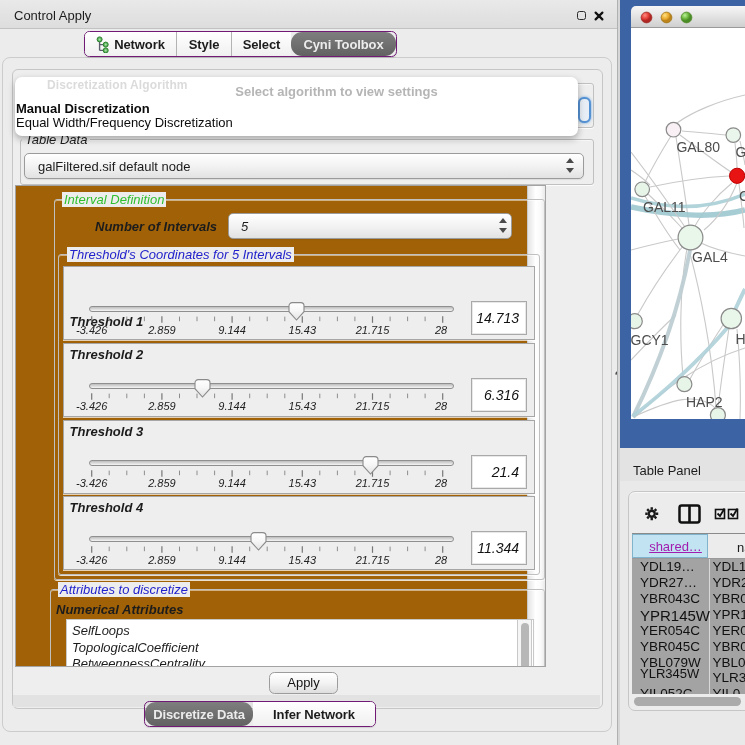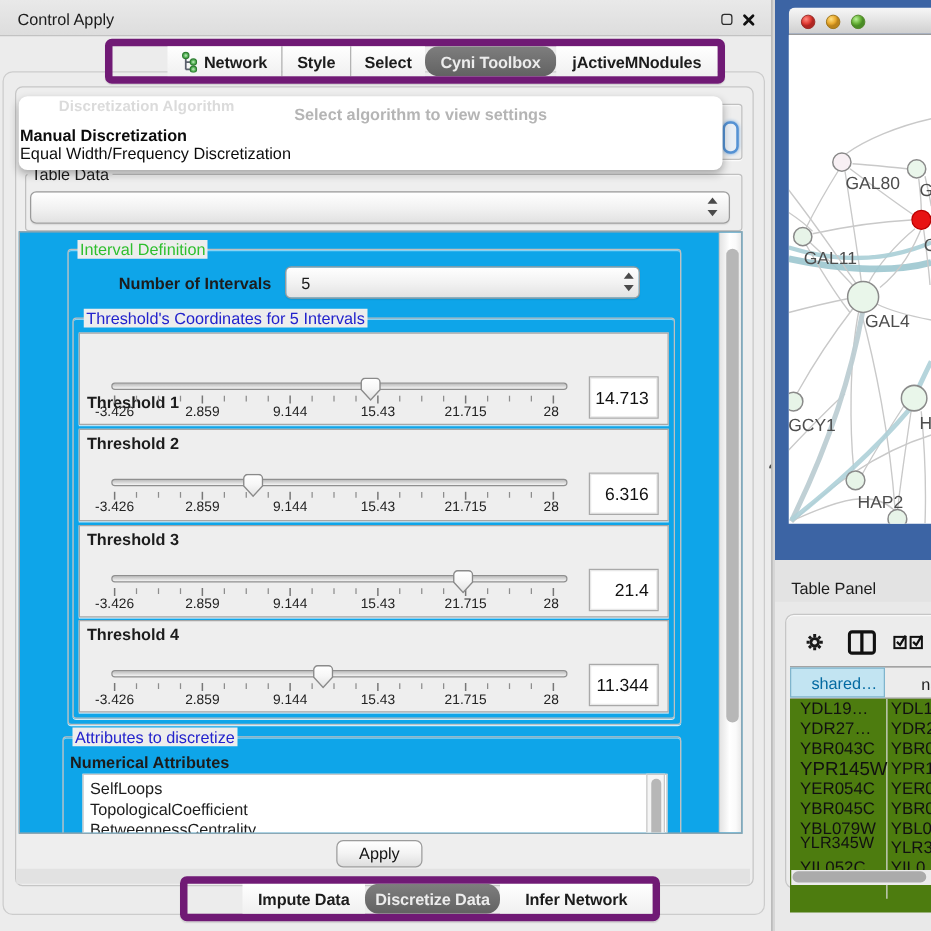--- a/index.html
+++ b/index.html
@@ -10,22 +10,22 @@
   .etched{border:1px solid #c0c0c0;border-radius:3px;box-shadow:inset 0 1px 0 rgba(255,255,255,.5),0 1px 0 rgba(255,255,255,.8);}
   .combo{border:1px solid #9b9b9b;border-radius:5px;
          background:linear-gradient(#ffffff,#f1f1f1 55%,#e2e2e2);
          box-shadow:0 1px 1px rgba(0,0,0,.08);}
   .tbox{border:1px solid #a6a6a6;background:#eeeeee;box-shadow:0 1px 0 rgba(255,255,255,.7);}
   .vbox{border:1px solid #a9a9a9;background:#ffffff;box-shadow:inset 0 0 0 1px #e8e8e8;}
   .ticklbl{position:absolute;font-size:11px;color:#222;transform:translateX(-50%);white-space:nowrap;}
   .seg{height:24px;display:flex;align-items:center;justify-content:center;
        font-size:13px;font-weight:bold;letter-spacing:-0.1px;color:#1c1c1c;background:linear-gradient(#ffffff,#f0f0f0);box-sizing:border-box;}
   .seg.dark{background:linear-gradient(#7e7e7e,#626262);color:#ececec;border-radius:11px;}
-  .tabstrip{display:flex;border:6px solid #701a75;border-radius:5.5px;overflow:hidden;
-            box-shadow:0 1px 1px rgba(0,0,0,.12);padding-left:44px;}
+  .tabstrip{display:flex;border:1px solid #701a75;border-radius:5.5px;overflow:hidden;
+            box-shadow:0 1px 1px rgba(0,0,0,.12);}
 </style>
 </head>
 <body>
 
 <div class="abs" id="leftpanel" style="left:0;top:0;width:617px;height:745px;background:#ececec;">
 
   <div class="abs" style="left:0;top:0;width:617px;height:28px;background:linear-gradient(#e9e9e9,#dddddd);border-bottom:1px solid #c2c2c2;"></div>
   <div class="abs lbl13" style="left:14px;top:8px;">Control Apply</div>
   <div class="abs" style="left:577px;top:11px;width:9px;height:9px;border:1.5px solid #2b2b2b;border-radius:2.5px;box-sizing:border-box;"></div>
   <svg class="abs" style="left:594px;top:11px;" width="10" height="10" viewBox="0 0 10 10">
@@ -44,32 +44,32 @@
         <circle cx="3.6" cy="3.4" r="1" fill="#a8dca8"></circle>
         <circle cx="9.7" cy="8.6" r="2.5" fill="#5cb85c" stroke="#2e7d32" stroke-width="1"></circle>
         <circle cx="9.7" cy="8.6" r="1" fill="#a8dca8"></circle>
         <circle cx="9.7" cy="14.4" r="2.5" fill="#5cb85c" stroke="#2e7d32" stroke-width="1"></circle>
         <circle cx="9.7" cy="14.4" r="1" fill="#a8dca8"></circle>
       </svg>
       Network</div>
     <div class="seg" style="width:55px;border-left:1px solid #b3b3b3;">Style</div>
     <div class="seg" style="width:60px;border-left:1px solid #b3b3b3;">Select</div>
     <div class="seg dark" style="width:105px;">Cyni Toolbox</div>
-    <div class="seg" style="width:129px;">jActiveMNodules</div>
   </div>
 
   <div class="abs etched" style="left:20px;top:139px;width:572px;height:44px;"></div>
-  <div class="abs lbl13" style="left:22px;top:132px;background:#eeeeee;padding:0 3px;">Table Data</div>
+  <div class="abs lbl13" style="left:22px;top:132px;background:#eeeeee;padding:0 3px;font-style:italic;">Table Data</div>
   <div class="abs combo" style="left:24px;top:153px;width:558px;height:24px;"></div>
+  <div class="abs lbl13" style="left:38px;top:159px;">galFiltered.sif default node</div>
   <svg class="abs" style="left:563px;top:157px;" width="14" height="17" viewBox="0 0 14 17">
     <path d="M7 1 L11 6 L3 6 Z" fill="#4a4a4a"></path>
     <path d="M7 16 L11 11 L3 11 Z" fill="#4a4a4a"></path>
   </svg>
 
-  <div class="abs" id="scrollpane" style="left:15px;top:185px;width:579px;height:482px;border:1px solid #a3a3a3;background:#0ea5e9;box-sizing:border-box;overflow:hidden;">
+  <div class="abs" id="scrollpane" style="left:15px;top:185px;width:531px;height:482px;border:1px solid #a3a3a3;background:#a16207;box-sizing:border-box;overflow:hidden;font-style:italic;">
 
     <div class="abs" style="right:0;top:0;width:17px;height:480px;background:linear-gradient(90deg,#e4e4e4,#ffffff 45%,#fafafa 75%,#e9e9e9);border-left:1px solid #c9c9c9;"></div>
     <div class="abs" style="left:565px;top:13px;width:10px;height:379px;background:#b7b7b7;border-radius:5px;"></div>
 
     <div class="abs etched" style="left:38px;top:13px;width:489px;height:379px;"></div>
     <div class="abs" style="left:46px;top:6px;font-size:13px;color:#2fbf2f;background:#ededed;padding:0 2px;">Interval Definition</div>
 
     <div class="abs lbl13" style="left:79px;top:33px;font-weight:bold;">Number of Intervals</div>
     <div class="abs combo" style="left:212px;top:27px;width:282px;height:24px;"></div>
     <div class="abs lbl13" style="left:225px;top:33px;">5</div>
@@ -262,21 +262,20 @@
     <div class="abs" style="left:504.5px;top:437px;width:8px;height:50px;background:#b7b7b7;border-radius:4px;"></div>
     <div class="abs lbl13" style="left:56px;top:437px;">SelfLoops</div>
     <div class="abs lbl13" style="left:56px;top:453.5px;">TopologicalCoefficient</div>
     <div class="abs lbl13" style="left:56px;top:470px;">BetweennessCentrality</div>
   </div>
 
   <div class="abs" style="left:13px;top:695px;width:587px;height:12px;background:#e2e2e2;"></div>
   <div class="abs" style="left:269px;top:671.5px;width:67px;height:20px;border:1px solid #9c9c9c;border-radius:5.5px;background:linear-gradient(#ffffff,#f3f3f3 50%,#dedede);display:flex;align-items:center;justify-content:center;font-size:13px;color:#141414;">Apply</div>
 
   <div class="abs tabstrip" style="left:144px;top:701px;">
-    <div class="seg" style="width:98px;">Impute Data</div>
     <div class="seg dark" style="width:108px;">Discretize Data</div>
     <div class="seg" style="width:122px;text-align:right;">Infer Network</div>
   </div>
 </div>
 
 <div class="abs etched" style="left:20px;top:83px;width:572px;height:43px;"></div>
 <div class="abs" style="left:578px;top:97px;width:9px;height:22px;border:2px solid #5592d4;border-radius:6px 6px 6px 6px;background:#e8eef5;box-shadow:0 0 3px #6aa3dd;"></div>
 
 <div class="abs" style="left:15px;top:77px;width:563px;height:59px;background:#ffffff;border-radius:7px;border-top-left-radius:7px;box-shadow:0 3px 7px rgba(0,0,0,.3);"></div>
 <div class="abs" style="left:47px;top:78px;font-size:12px;color:#dbdbdb;font-weight:bold;letter-spacing:0.1px;">Discretization Algorithm</div>
@@ -391,24 +390,24 @@
 <svg class="abs" style="left:714px;top:506px;" width="26" height="14" viewBox="0 0 26 14">
   <g fill="none" stroke="#111">
     <rect x="1.5" y="3.5" width="9" height="9" stroke-width="1.6"></rect>
     <path d="M3.5 7.5 L6 10 L10.5 2.5" stroke-width="1.8"></path>
     <rect x="14.5" y="3.5" width="9" height="9" stroke-width="1.6"></rect>
     <path d="M16.5 7.5 L19 10 L23.5 2.5" stroke-width="1.8"></path>
   </g>
 </svg>
 
 <div class="abs" style="left:632px;top:533px;width:113px;height:26px;background:#ececec;border-top:1px solid #8a8a8a;border-bottom:1px solid #9a9a9a;box-sizing:border-box;"></div>
-<div class="abs" style="left:632px;top:534px;width:76px;height:24px;background:#c2e4f2;border:1px solid #7fb4cc;box-sizing:border-box;display:flex;align-items:center;justify-content:center;padding-left:11px;font-size:13px;color:#0369a1;">shared…</div>
+<div class="abs" style="left:632px;top:534px;width:76px;height:24px;background:#c2e4f2;border:1px solid #7fb4cc;box-sizing:border-box;display:flex;align-items:center;justify-content:center;padding-left:11px;font-size:13px;color:#a21caf;text-decoration:underline;">shared…</div>
 <div class="abs lbl13" style="left:737px;top:540px;">na</div>
 
-<div class="abs" style="left:632px;top:559px;width:113px;height:171px;background:#4d7c0f;overflow:hidden;">
+<div class="abs" style="left:632px;top:559px;width:113px;height:135px;background:#a3a3a3;overflow:hidden;">
   <div class="abs" style="left:77px;top:0;width:1px;height:160px;background:#d8d8d8;"></div>
   <div class="abs" style="left:8px;top:0.4px;font-size:13.5px;color:#111;">YDL19…</div>
   <div class="abs" style="left:80.5px;top:0.4px;font-size:13.5px;color:#111;">YDL1</div>
   <div class="abs" style="left:8px;top:16.2px;font-size:13.5px;color:#111;">YDR27…</div>
   <div class="abs" style="left:80.5px;top:16.2px;font-size:13.5px;color:#111;">YDR2</div>
   <div class="abs" style="left:8px;top:32.1px;font-size:13.5px;color:#111;">YBR043C</div>
   <div class="abs" style="left:80.5px;top:32.1px;font-size:13.5px;color:#111;">YBR0</div>
   <div class="abs" style="left:8px;top:47.9px;font-size:15px;color:#111;">YPR145W</div>
   <div class="abs" style="left:80.5px;top:47.9px;font-size:13.5px;color:#111;">YPR1</div>
   <div class="abs" style="left:8px;top:63.8px;font-size:13.5px;color:#111;">YER054C</div>

